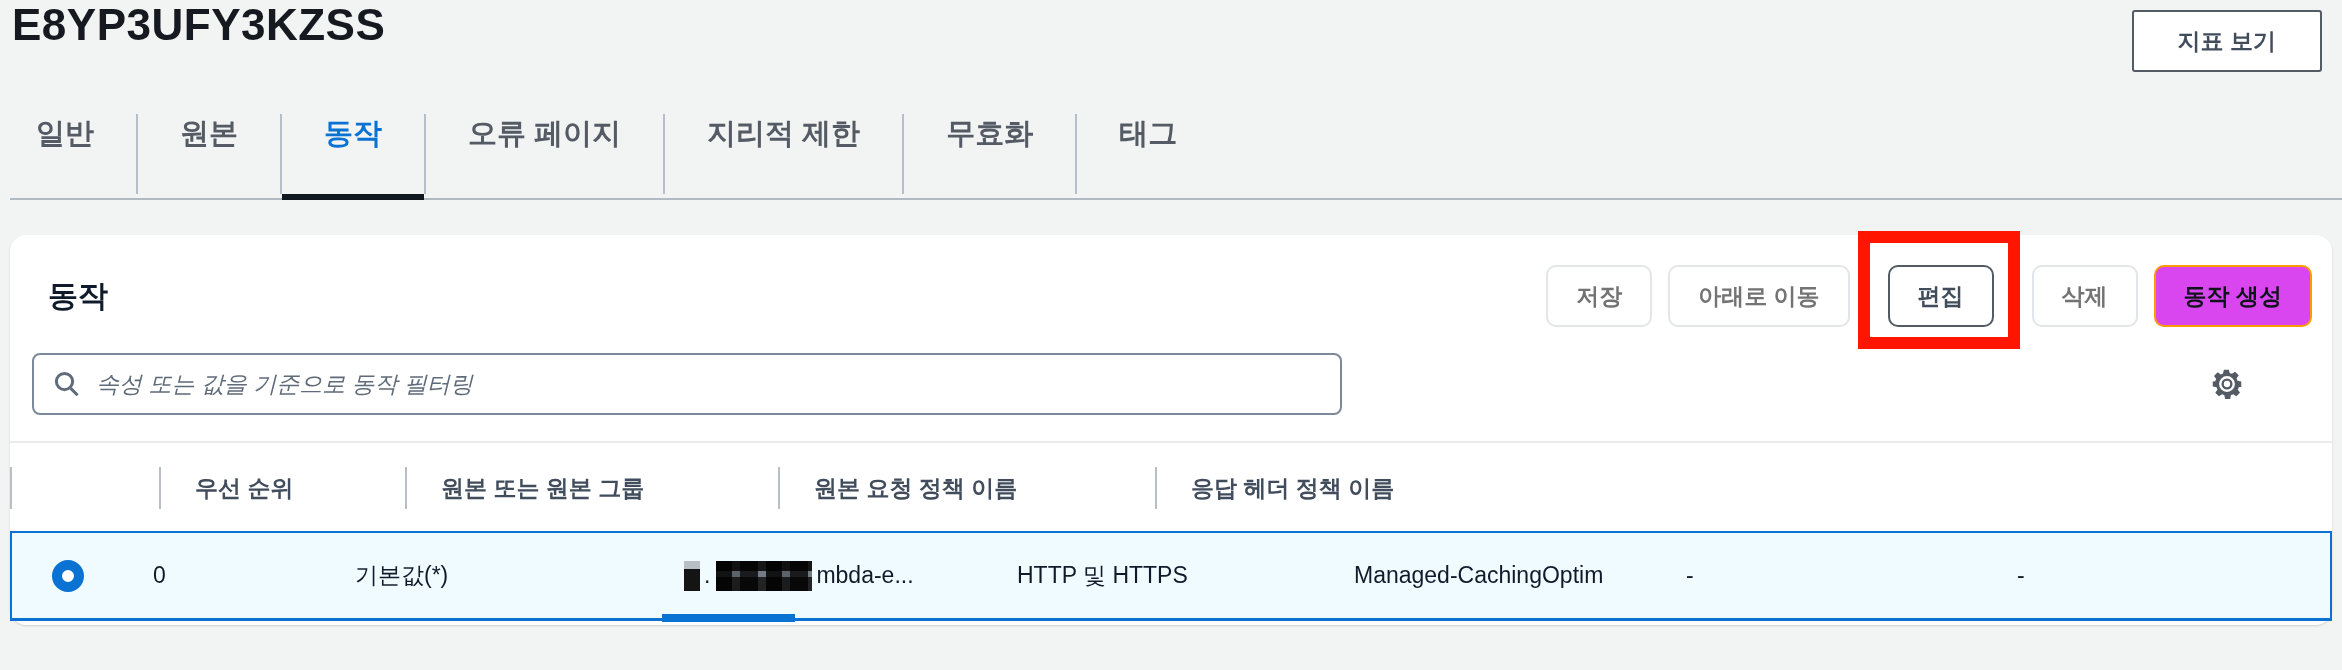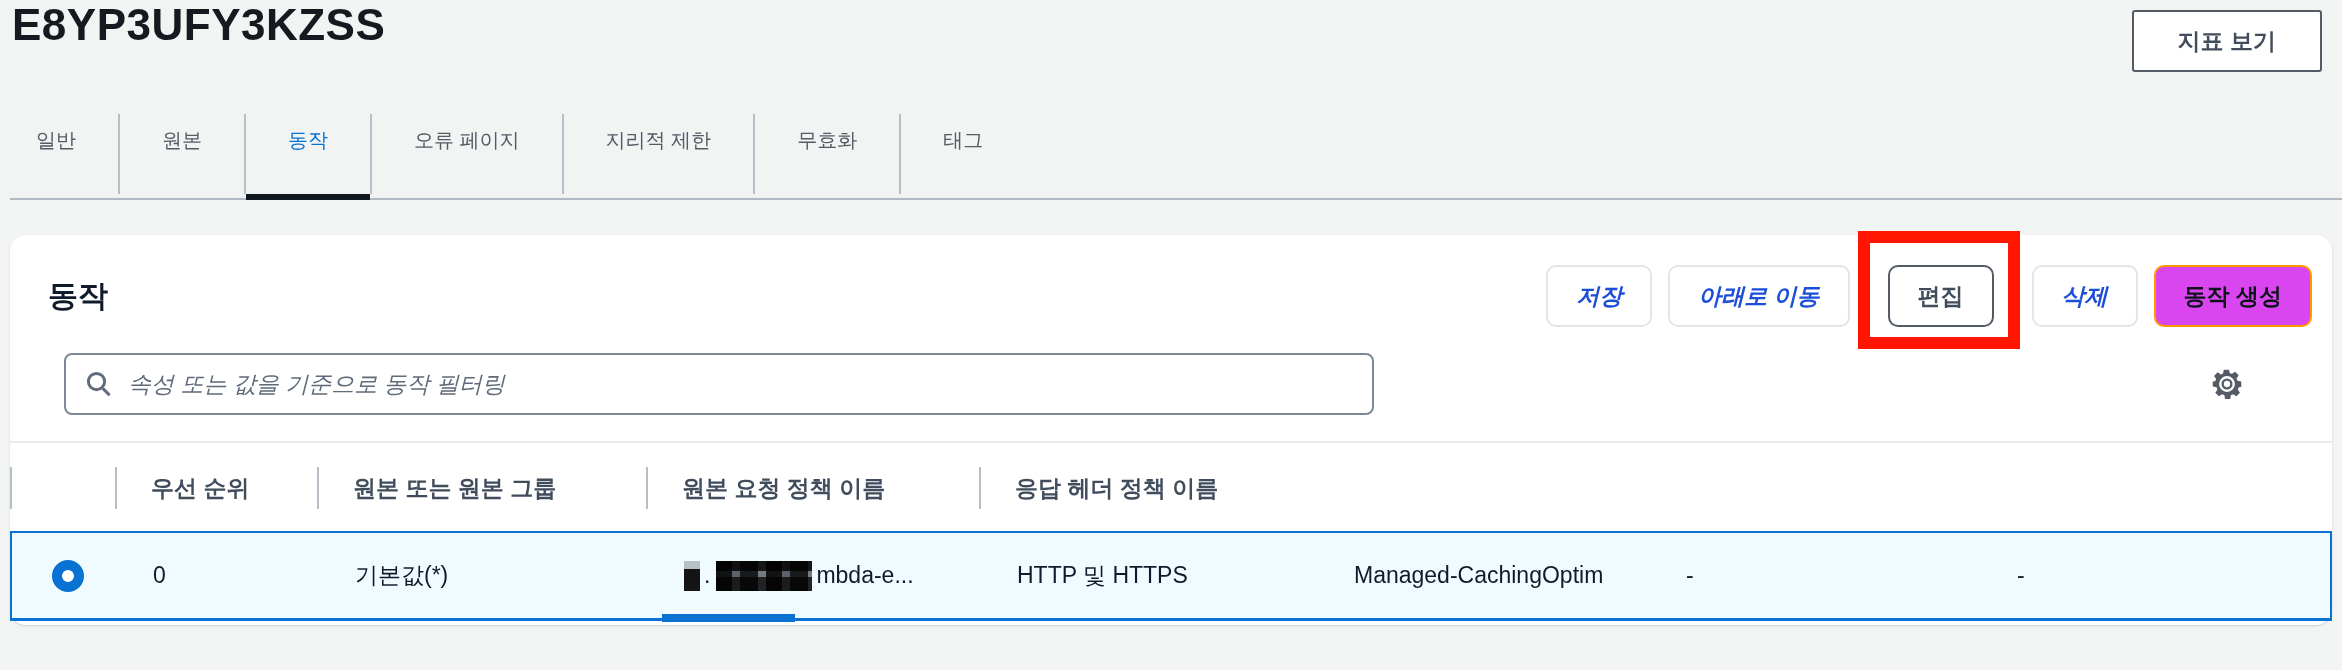--- a/index.html
+++ b/index.html
@@ -23,21 +23,21 @@
     display:flex; align-items:center; justify-content:center;
     font-family:inherit; cursor:pointer; white-space:nowrap;
   }
   
   .tabs {
     position:absolute; left:10px; right:0; top:92px; height:108px;
     display:flex; align-items:flex-end;
     border-bottom:2px solid #b1b9c2;
   }
   .tab {
-    padding:0 42px 44px; font-size:20px; font-weight:400; color:#545b64;
+    padding:0 42px 44px; font-size:29px; font-weight:700; color:#545b64;
     position:relative; cursor:pointer; white-space:nowrap;
   }
   .tab:first-child { padding-left:26px; }
   .tab.active { color:#0972d3; }
   .tab.active::after {
     content:""; position:absolute; left:0; right:0; bottom:-2px; height:6px;
     background:#11181f;
   }
   .tab-divider { width:2px; height:80px; background:#b6bec9; margin-bottom:4px; }
   
@@ -51,31 +51,31 @@
     display:flex; justify-content:space-between; align-items:center;
   }
   .panel-title { font-size:30px; font-weight:700; color:#0f1b2a; }
   .actions { display:flex; gap:16px; align-items:center; }
   .btn {
     height:62px; padding:0 28px; border-radius:10px; background:#ffffff;
     font-size:23px; font-weight:700; font-family:inherit;
     display:flex; align-items:center; justify-content:center;
     white-space:nowrap; cursor:pointer;
   }
-  .btn.disabled { border:2px solid #e2e6ea; color:#1d4ed8;font-style:italic; }
+  .btn.disabled { border:2px solid #e2e6ea; color:#737373; }
   .btn.normal { border:2px solid #545b64; color:#414d5c; }
   .btn.primary { background:#d946ef; border:2px solid #ff9900; color:#0f141a; }
   .edit-wrap { position:relative; margin:0 22px;font-family:Liberation Serif, serif; }
   .annotation-box {
     position:absolute; left:-30px; right:-26px; top:-34px; bottom:-22px;
     border:12px solid #ff1500; pointer-events:none; z-index:5;
   }
   
   .filter-row {
-    position:absolute; left:54px; right:38px; top:118px; height:62px;
+    position:absolute; left:22px; right:38px; top:118px; height:62px;
     display:flex; justify-content:space-between; align-items:center;
   }
   .search-box {
     width:1310px; height:62px; border:2px solid #7d8998; border-radius:8px;
     background:#ffffff; display:flex; align-items:center; padding:0 18px; gap:14px;
   }
   .search-box input {
     border:none; outline:none; flex:1; font-size:23px;
     font-family:inherit; color:#0f1b2a; background:transparent;
   }
@@ -85,20 +85,21 @@
   }
   
   .grid {
     display:grid;
     grid-template-columns:105px 202px 329px 333px 337px 332px 331px 1fr;
     align-items:center;
   }
   .thead {
     position:absolute; left:0; right:0; top:206px; height:90px;
     border-top:2px solid #e9ebed;
+    gap:44px;
   }
   .th {
     font-size:23px; font-weight:700; color:#414d5c; padding-left:36px;
     position:relative; white-space:nowrap; overflow:hidden; height:90px;
     display:flex; align-items:center;
   }
   .th::before {
     content:""; position:absolute; left:0; top:50%; transform:translateY(-50%);
     width:2px; height:42px; background:#b6bec9;
   }

